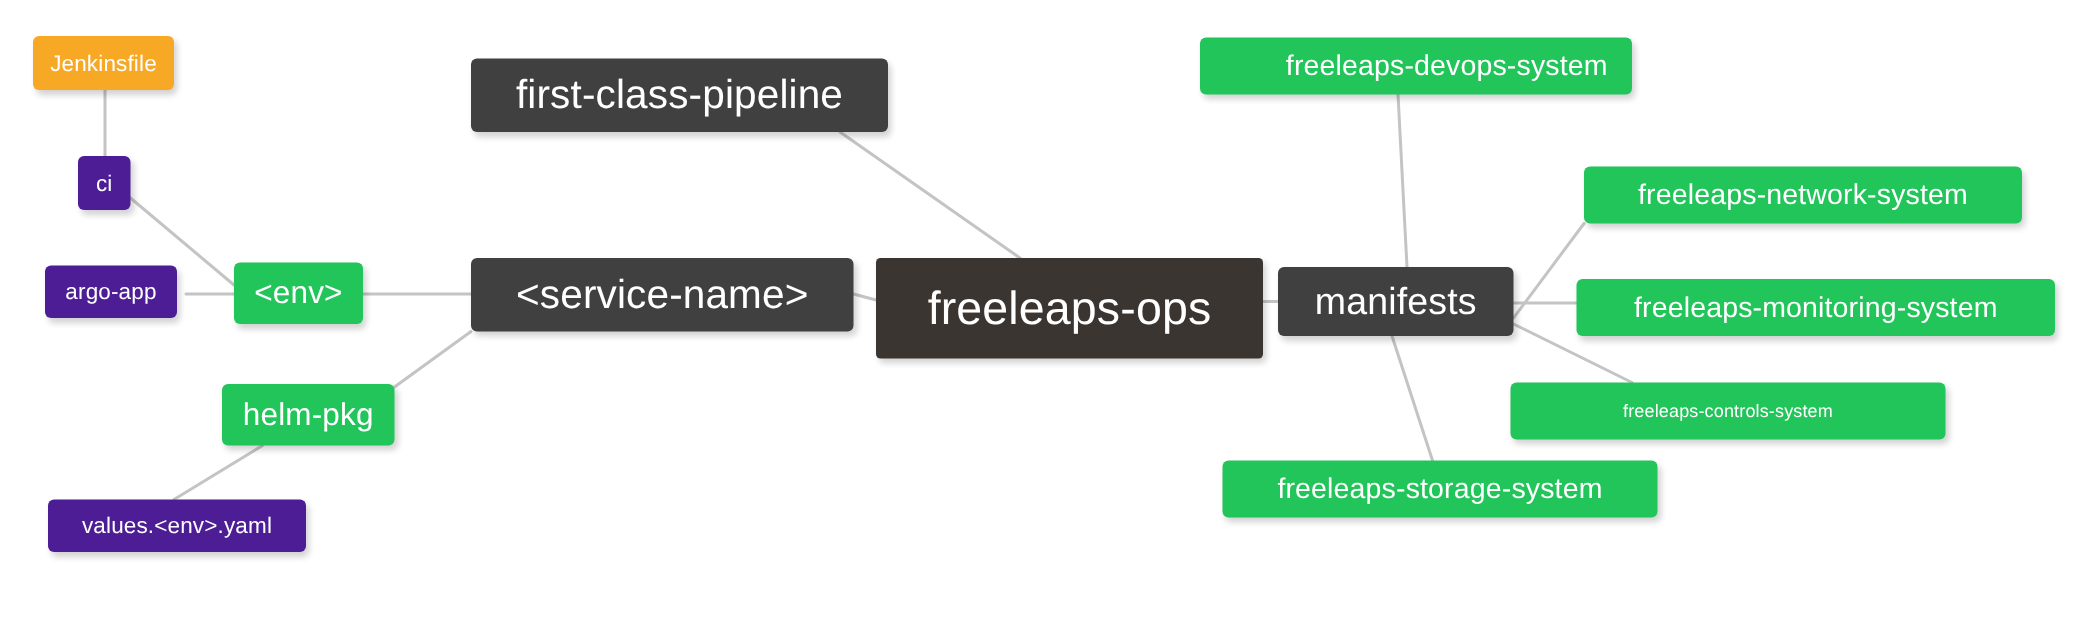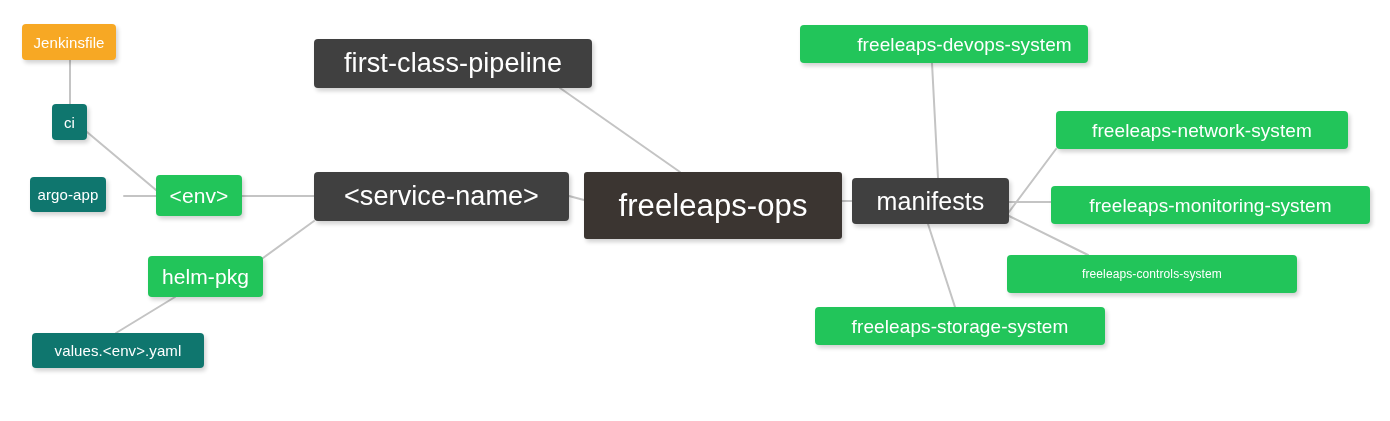--- a/index.html
+++ b/index.html
@@ -35,21 +35,21 @@
     white-space: nowrap;
     border-radius: 4px;
     box-shadow: 2px 3px 4px rgba(0, 0, 0, 0.18);
     line-height: 1;
     letter-spacing: 0.1px;
   }
   .n-root     { background: #3b3531; border-radius: 3px; }
   .n-blue     { background: #404040; }
   .n-green    { background: #22c55a; }
   .n-orange   { background: #f7a824; }
-  .n-red      { background: #0f766e; }
+  .n-red      { background: #4c1d95; }
 </style>
 </head>
 <body>
 
 <div id="canvas">
   <svg id="edges" viewBox="0 0 1390 421" width="1390" height="421">
       <line x1="70" y1="60" x2="70" y2="104" stroke="#c4c4c4" stroke-width="2" stroke-linecap="round"></line>
       <line x1="87" y1="132" x2="156" y2="190" stroke="#c4c4c4" stroke-width="2" stroke-linecap="round"></line>
       <line x1="124" y1="196" x2="156" y2="196" stroke="#c4c4c4" stroke-width="2" stroke-linecap="round"></line>
       <line x1="242" y1="196" x2="314" y2="196" stroke="#c4c4c4" stroke-width="2" stroke-linecap="round"></line>
@@ -64,21 +64,21 @@
       <line x1="1009" y1="216" x2="1088" y2="255" stroke="#c4c4c4" stroke-width="2" stroke-linecap="round"></line>
       <line x1="928" y1="224" x2="955" y2="307" stroke="#c4c4c4" stroke-width="2" stroke-linecap="round"></line>
     </svg>
   <div id="node-layer">
       <div class="node n-orange" style="left: 22px; top: 24px; width: 94px; height: 36px; font-size: 15px;">
         <span>Jenkinsfile</span>
       </div>
       <div class="node n-red" style="left: 52px; top: 104px; width: 35px; height: 36px; font-size: 15px;">
         <span>ci</span>
       </div>
-      <div class="node n-red" style="left: 30px; top: 177px; width: 76px; height: 35px; font-size: 15px;">
+      <div class="node n-red" style="left: 30px; top: 177px; width: 88px; height: 35px; font-size: 15px;">
         <span>argo-app</span>
       </div>
       <div class="node n-green" style="left: 156px; top: 175px; width: 86px; height: 41px; font-size: 21px;">
         <span>&lt;env&gt;</span>
       </div>
       <div class="node n-green" style="left: 148px; top: 256px; width: 115px; height: 41px; font-size: 21px;">
         <span>helm-pkg</span>
       </div>
       <div class="node n-red" style="left: 8px; top: 333px; width: 172px; height: 35px; font-size: 15px; margin-left: 24px;">
         <span>values.&lt;env&gt;.yaml</span>

